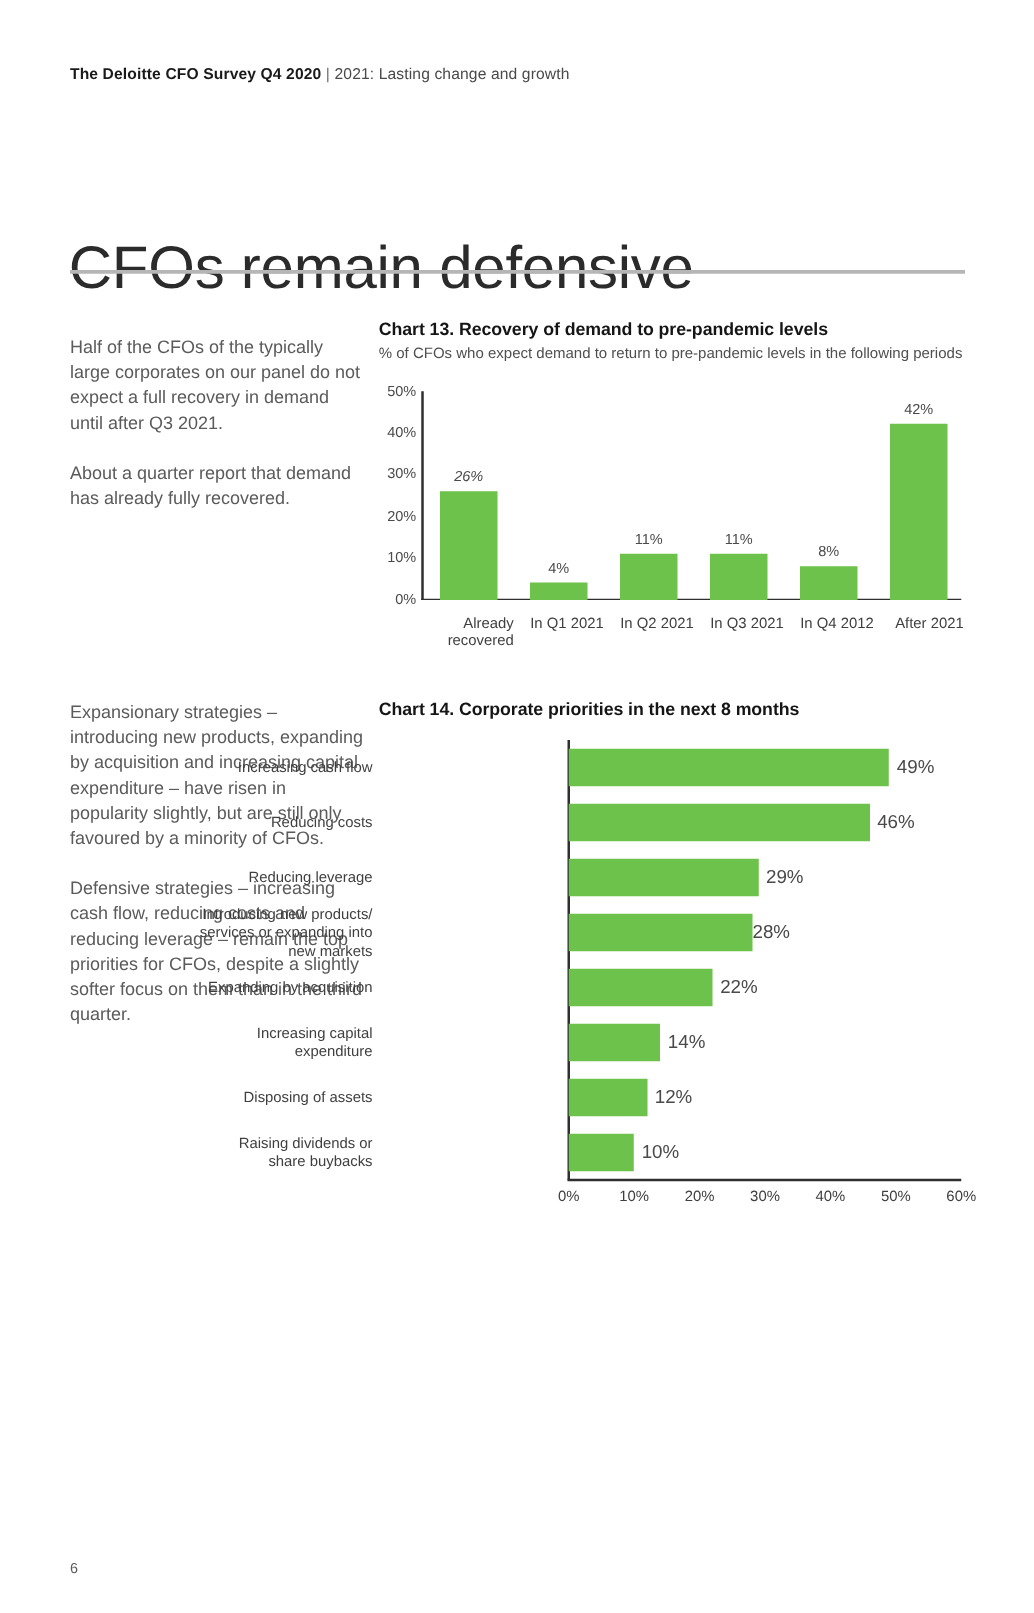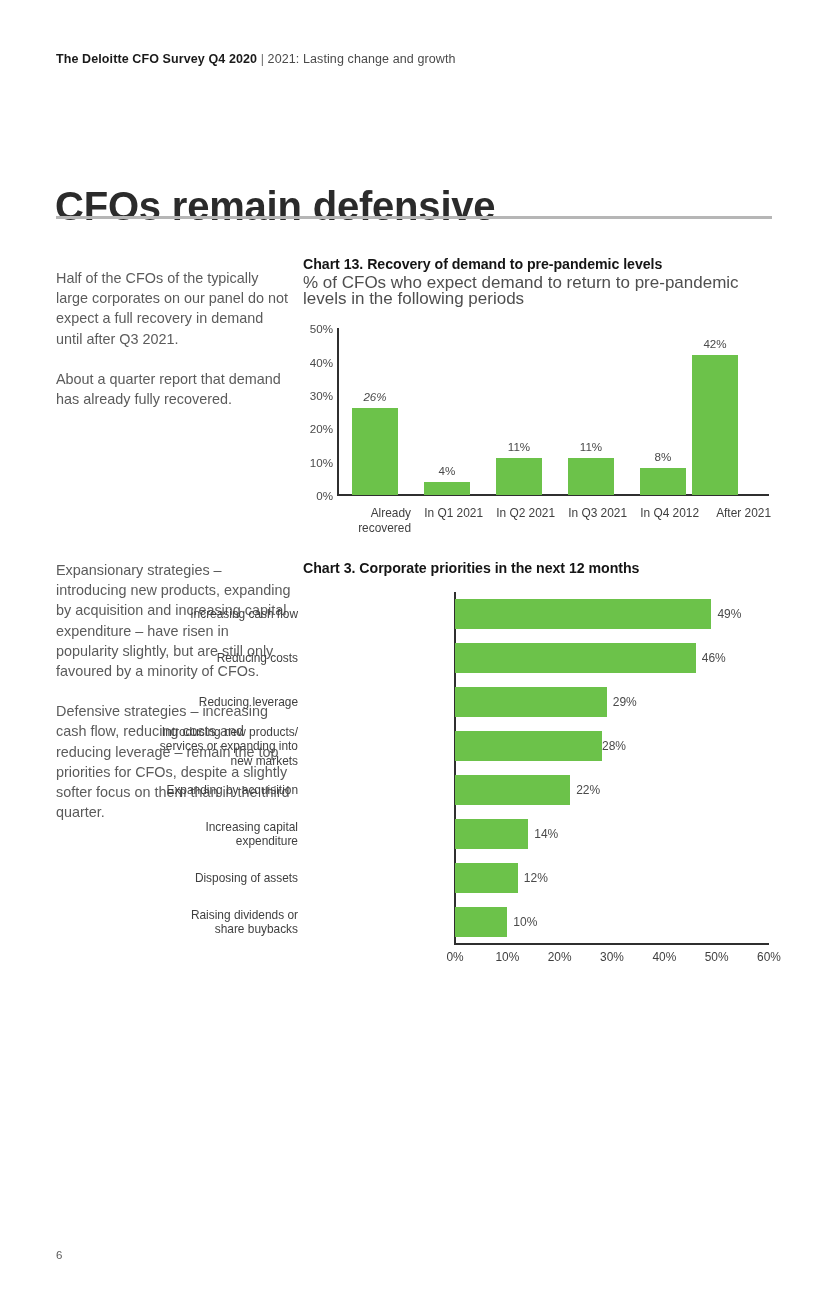--- a/index.html
+++ b/index.html
@@ -16,21 +16,21 @@
     position:absolute;left:56px;top:52px;
     font-size:12.5px;color:#3a3a3a;letter-spacing:0.1px;white-space:nowrap;
   }
   .runhead .rh-bold{font-weight:700;color:#1a1a1a;}
   .runhead .rh-sep{color:#6e6e6e;font-weight:400;}
   .runhead .rh-rest{color:#4a4a4a;font-weight:400;}
 
   
   .page-title{
     position:absolute;left:55px;top:157px;
-    font-size:40px;font-weight:700;color:#2b2b2b;letter-spacing:-0.2px;
+    font-size:48px;font-weight:400;color:#2b2b2b;letter-spacing:-0.2px;
     line-height:1.1;
   }
   .title-rule{
     position:absolute;left:56px;top:216px;width:716px;height:3px;
     background:#b6b6b6;
   }
 
   
   .bodycol{
     position:absolute;left:56px;width:235px;
@@ -40,21 +40,21 @@
   .col-1{top:252px;margin-top:16px;}
   .col-2{top:560px;}
 
   
   .chart-block{position:absolute;left:303px;}
   .chart-title{
     font-size:14.2px;font-weight:700;color:#151515;margin:0;
     letter-spacing:-0.05px;
   }
   .chart-sub{
-    font-size:17px;font-weight:400;color:#4f4f4f;margin:3px 0 0 0;
+    font-size:12px;font-weight:400;color:#4f4f4f;margin:3px 0 0 0;
     line-height:15.6px;max-width:468px;
   }
 
   
   .c13{top:256px;}
   .c13-plot{
     position:relative;width:470px;height:215px;margin-top:14px;
   }
   .c13-ylabels{
     position:absolute;left:0;top:0;width:30px;height:170px;
@@ -101,21 +101,21 @@
     position:absolute;left:151px;top:0px;width:1.6px;height:352px;background:#2f2f2f;
   }
   .c14-axis-x{
     position:absolute;left:151px;top:351px;width:315px;height:1.6px;background:#2f2f2f;
   }
   .c14-bar{
     position:absolute;left:152px;height:30px;background:#6CC24A;
     transform:translateY(-50%);
   }
   .c14-val{
-    position:absolute;font-size:12px;color:#4a4a4a;white-space:nowrap;
+    position:absolute;font-size:15px;color:#4a4a4a;white-space:nowrap;
     transform:translateY(-50%);
   }
   .c14-xlab{
     position:absolute;top:358px;font-size:11.9px;color:#3f3f3f;
     text-align:center;white-space:nowrap;transform:translateX(-50%);
   }
 
   
   .folio{
     position:absolute;left:56px;top:1249px;
@@ -179,31 +179,31 @@
           <div class="c13-band" style="left: 216px;">
             <div class="c13-bar" style="height: 36.74px; background: rgb(108, 194, 74);"></div>
             <div class="c13-val" style="bottom: 41.74px;">11%</div>
           </div>
           <div class="c13-cat" style="left: 216px;">In Q3 2021</div>
           <div class="c13-band" style="left: 288px;">
             <div class="c13-bar" style="height: 26.72px; background: rgb(108, 194, 74);"></div>
             <div class="c13-val" style="bottom: 31.72px;">8%</div>
           </div>
           <div class="c13-cat" style="left: 288px;">In Q4 2012</div>
-          <div class="c13-band" style="left: 340px;">
+          <div class="c13-band" style="left: 360px;">
             <div class="c13-bar" style="height: 140.28px; background: rgb(108, 194, 74);"></div>
             <div class="c13-val" style="bottom: 145.28px;">42%</div>
           </div>
           <div class="c13-cat" style="left: 360px;">After 2021</div>
         </div>
     </div>
   </div>
 
   <div class="chart-block c14">
-    <p class="chart-title">Chart 3. Corporate priorities in the next 12 months</p>
+    <p class="chart-title">Chart 14. Corporate priorities in the next 8 months</p>
     <div class="c14-plot" id="c14-plot">
       <div class="c14-axis-y"></div>
       <div class="c14-axis-x"></div>
     <div class="c14-rowlabel" style="top: 22px;">Increasing cash flow</div>
         <div class="c14-bar" style="top: 22px; width: 256.433px; background: rgb(108, 194, 74);"></div>
         <div class="c14-val" style="top: 22px; left: 414.433px;">49%</div>
         <div class="c14-rowlabel" style="top: 66px;">Reducing costs</div>
         <div class="c14-bar" style="top: 66px; width: 240.733px; background: rgb(108, 194, 74);"></div>
         <div class="c14-val" style="top: 66px; left: 398.733px;">46%</div>
         <div class="c14-rowlabel" style="top: 110px;">Reducing leverage</div>

